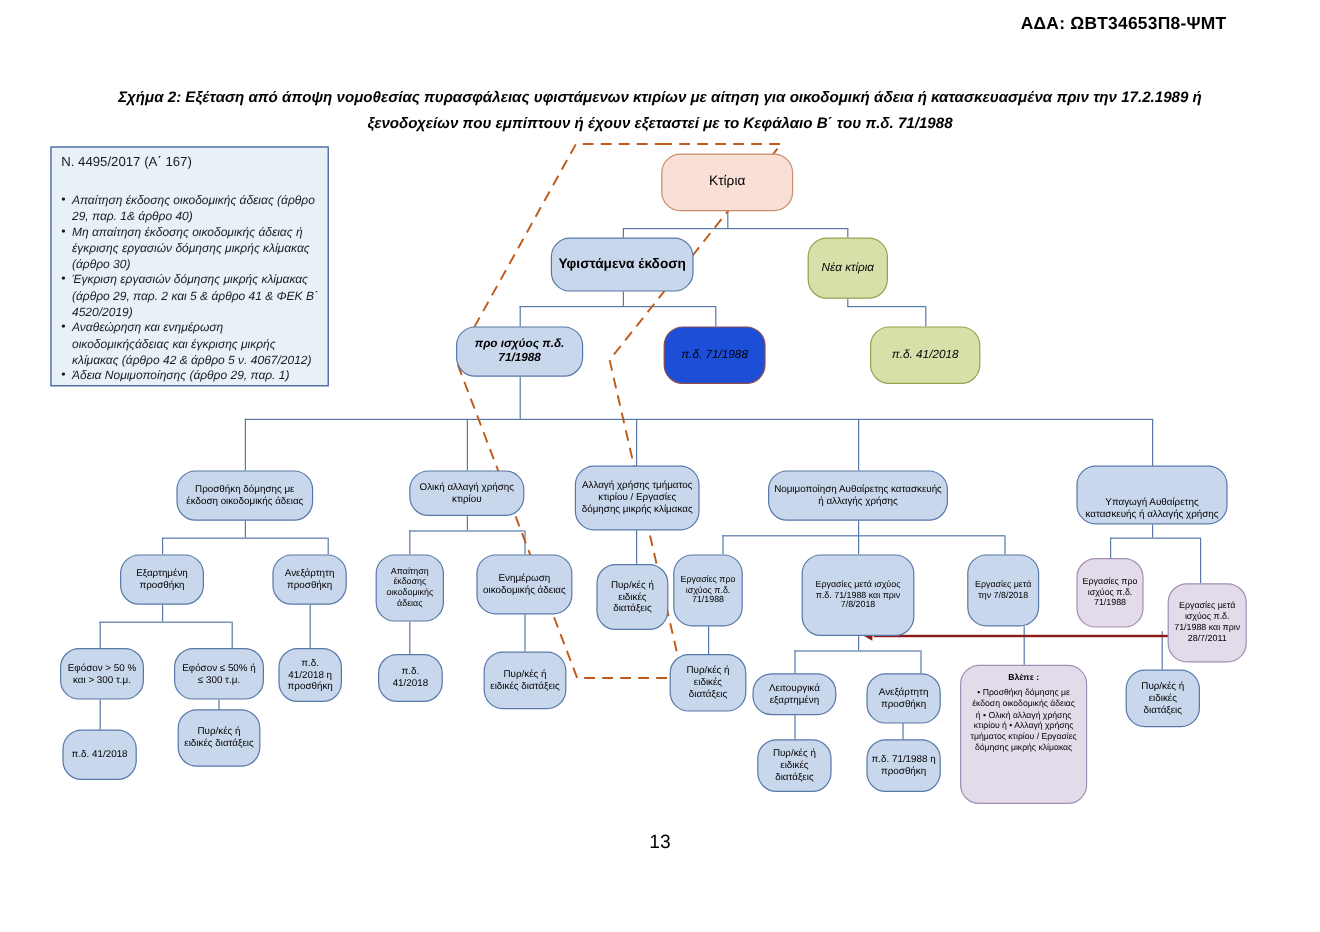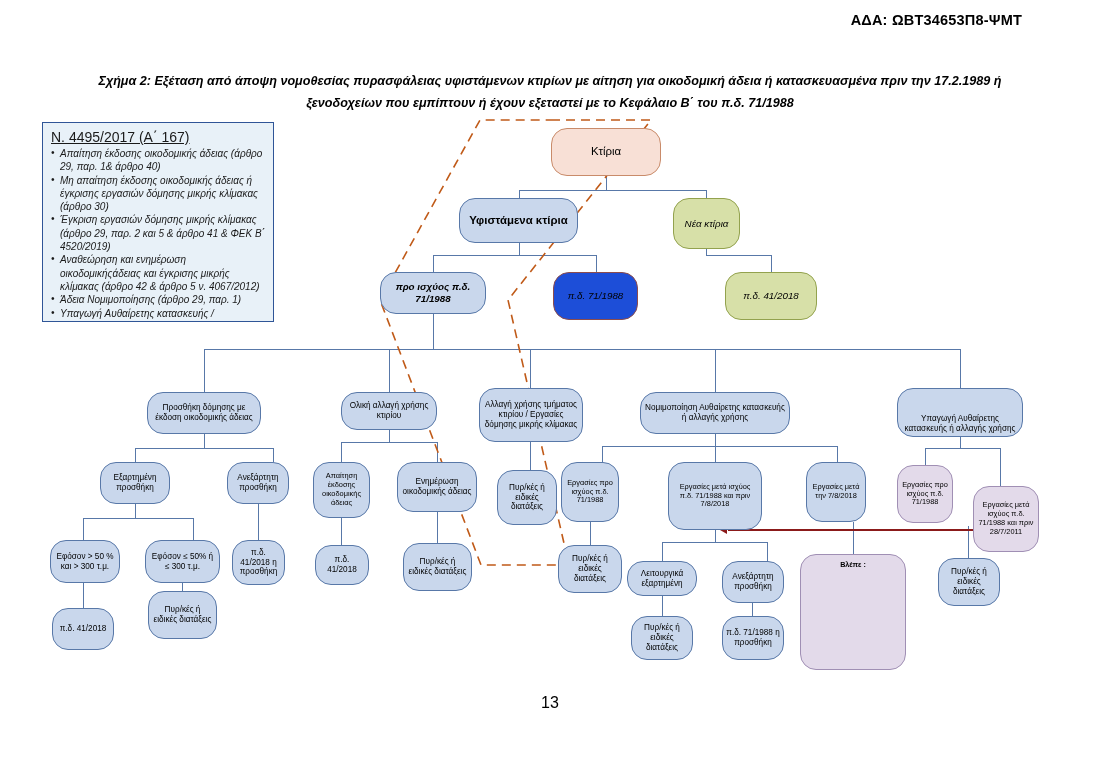--- a/index.html
+++ b/index.html
@@ -58,23 +58,22 @@
     top: 122px;
     width: 232px;
     height: 200px;
     border: 1px solid #2f5597;
     background: #e8f1f8;
     box-sizing: border-box;
     padding: 6px 7px 0 8px;
     overflow: hidden;
   }
   .legend .lg-title {
-    font-size: 14px;
-    text-decoration: underline;
-    margin-bottom: 2px;
+    font-size: 11px;
+    margin-bottom: 20px;
   }
   .legend ul {
     margin: 0;
     padding: 0;
     list-style: none;
   }
   .legend li {
     font-size: 10px;
     line-height: 1.33;
     padding-left: 9px;
@@ -237,21 +236,21 @@
 
   <svg class="dashed" width="1100" height="777" style="left:0; top:0;">
     <polyline points="551,120 651,120 508,300 569,565 481,565 380,300 480,120 551,120" fill="none" stroke="#c05a18" stroke-width="1.6" stroke-dasharray="9,6"></polyline>
   </svg>
 
   <div class="node n-peach fs12" style="left:551px; top:128px; width:110px; height:48px;">
     <span>Κτίρια</span>
   </div>
 
   <div class="node n-blue fs12 bold" style="left:459px; top:198px; width:119px; height:45px;">
-    <span>Υφιστάμενα κτίρια</span>
+    <span>Υφιστάμενα έκδοση</span>
   </div>
 
   <div class="node n-green fs10" style="left:673px; top:198px; width:67px; height:51px;">
     <span>Νέα κτίρια</span>
   </div>
 
   <div class="node n-blue fs10 bold" style="left:380px; top:272px; width:106px; height:42px;">
     <span>προ ισχύος π.δ. 71/1988</span>
   </div>
 
@@ -366,20 +365,21 @@
   <div class="node n-blue fs8" style="left:631px; top:616px; width:62px; height:44px;">
     <span>Πυρ/κές ή ειδικές διατάξεις</span>
   </div>
 
   <div class="node n-blue fs8" style="left:722px; top:616px; width:62px; height:44px;">
     <span>π.δ. 71/1988 η προσθήκη</span>
   </div>
 
   <div class="node n-lpurple" style="left:800px; top:554px; width:106px; height:116px; display:block;">
     <span class="note-text" style="font-weight:bold;">Βλέπε :</span>
+    <span class="note-text" style="padding-top:0;">• Προσθήκη δόμησης με έκδοση οικοδομικής άδειας ή • Ολική αλλαγή χρήσης κτιρίου ή • Αλλαγή χρήσης τμήματος κτιρίου / Εργασίες δόμησης μικρής κλίμακας</span>
   </div>
 
   <div class="node n-blue fs8" style="left:938px; top:558px; width:62px; height:48px;">
     <span>Πυρ/κές ή ειδικές διατάξεις</span>
   </div>
 
   <div class="pagenum">13</div>
 </div>
 
 </body></html>

